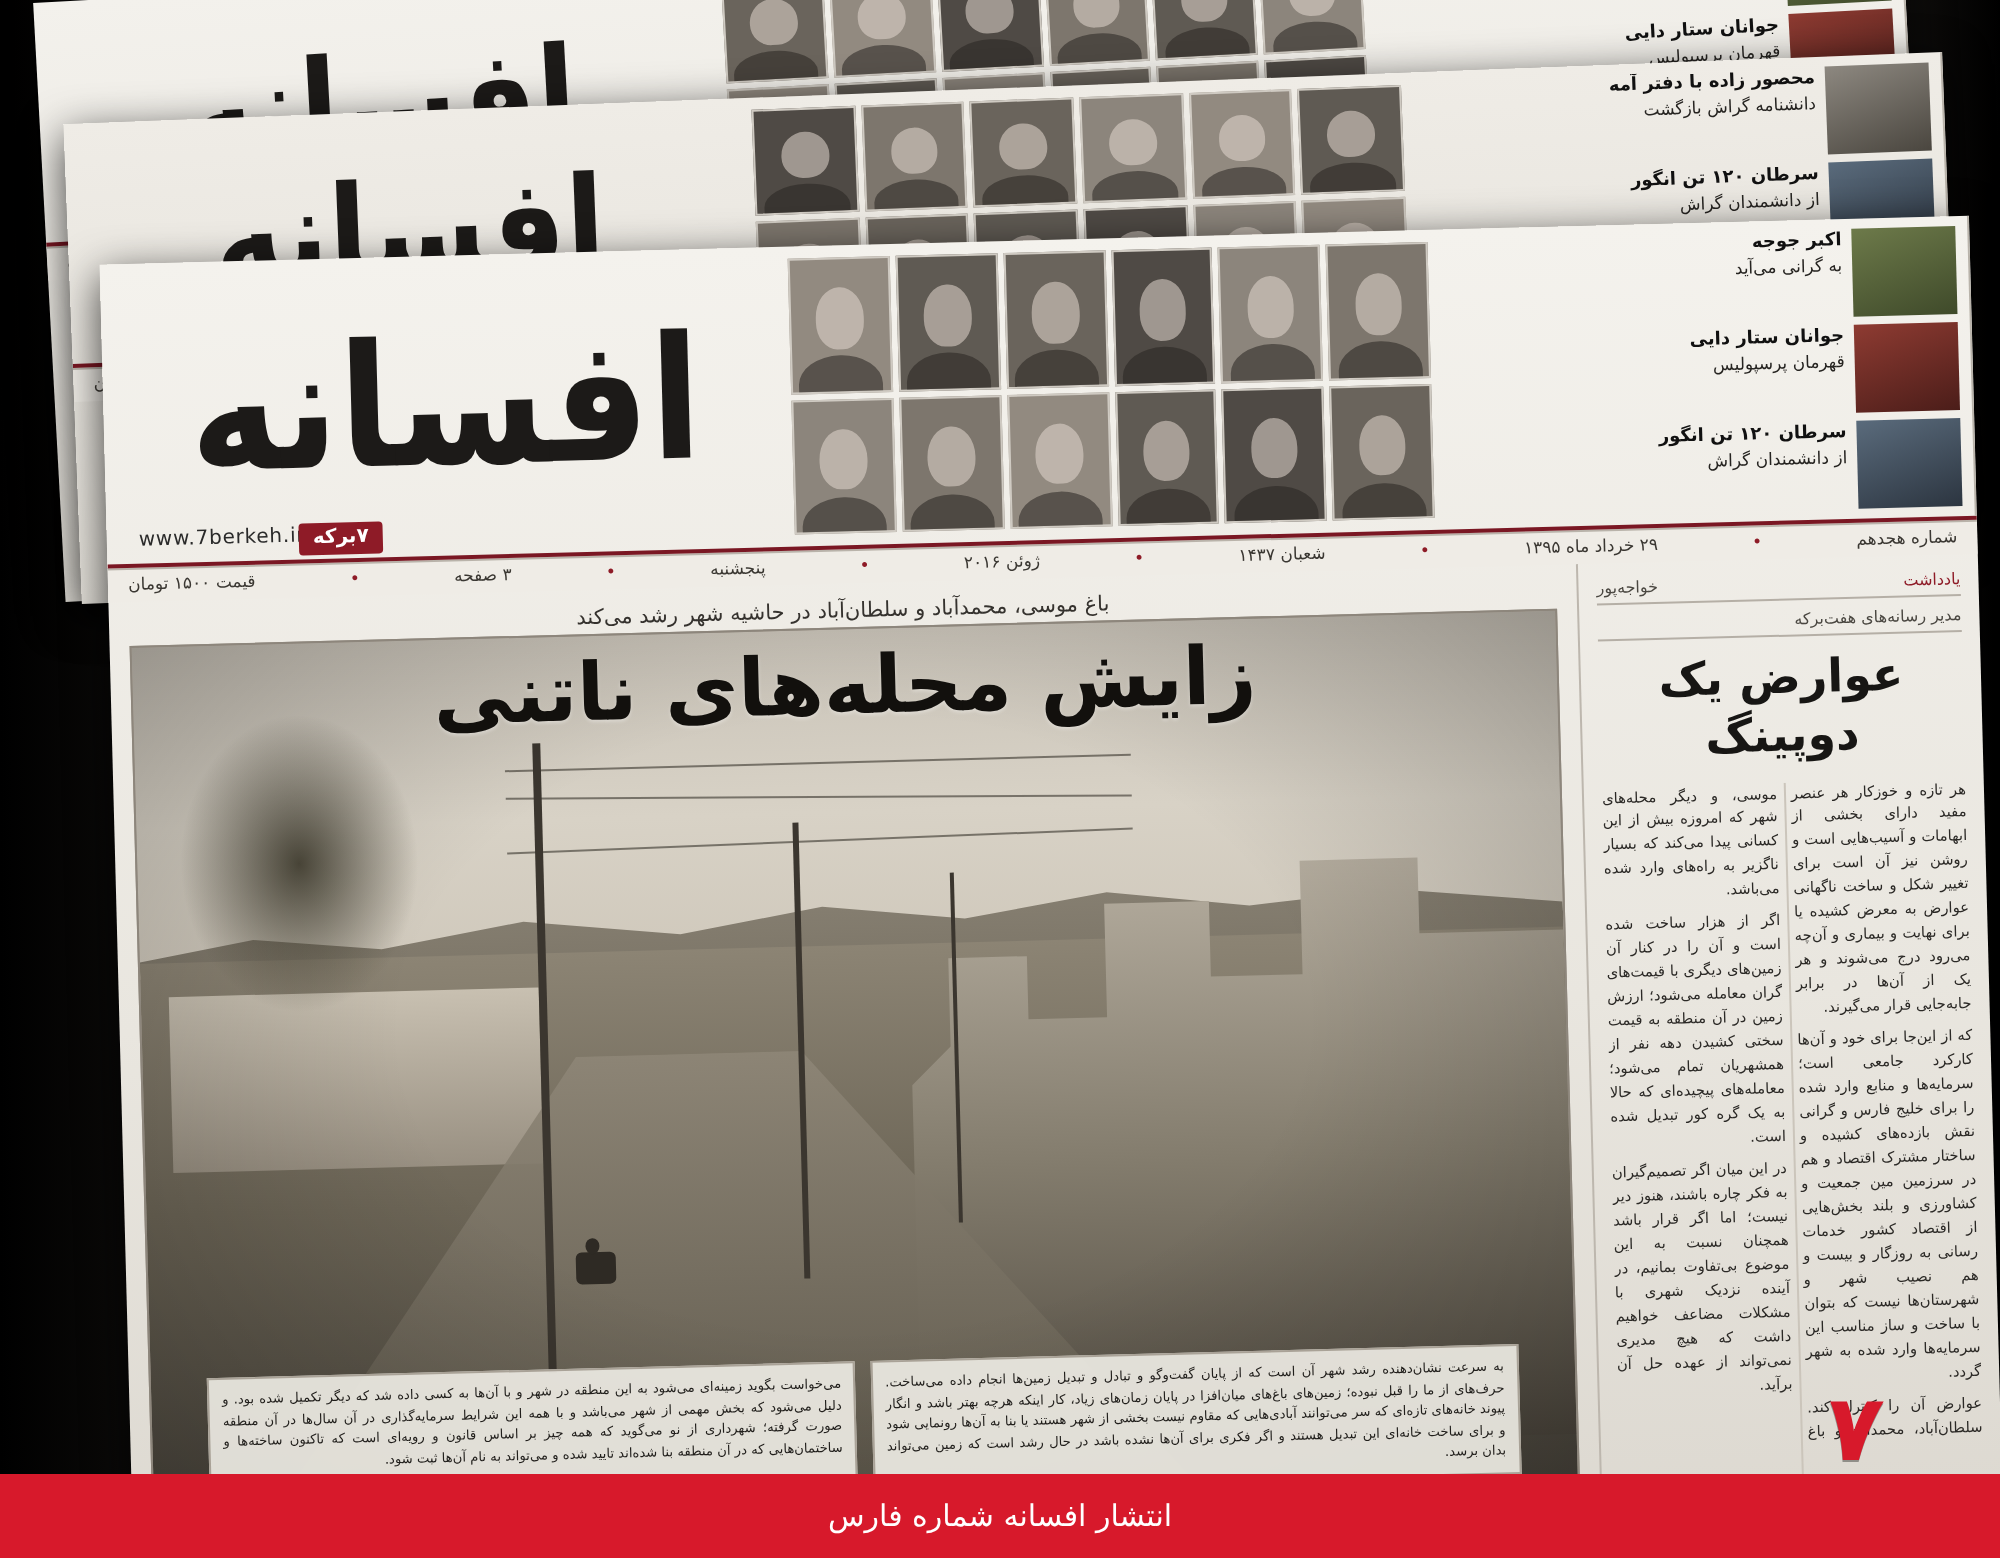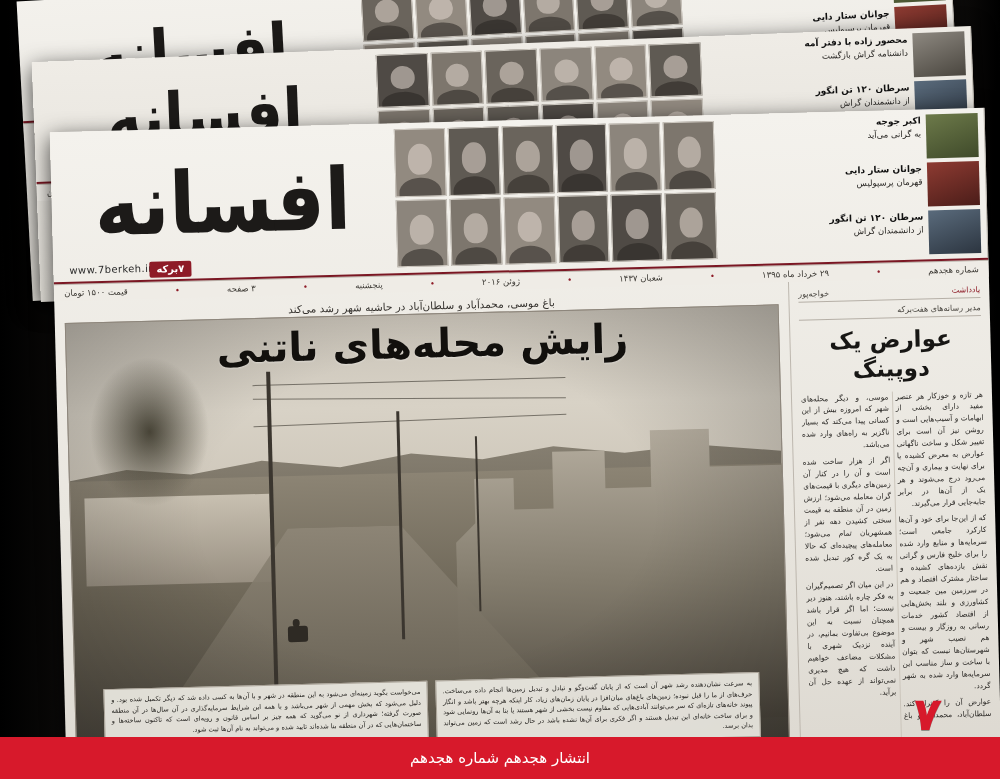--- a/index.html
+++ b/index.html
@@ -658,15 +658,15 @@
     </div>
 
     <div class="fp-footer"></div>
   </div>
 
   <div class="banner-logo">
     <span class="mark">۷</span>
   </div>
 
   <div class="banner">
-    <span>انتشار هجدهم شماره هجدهم</span>
+    <span>انتشار افسانه شماره فارس</span>
   </div>
 </div>
 
 </body></html>

